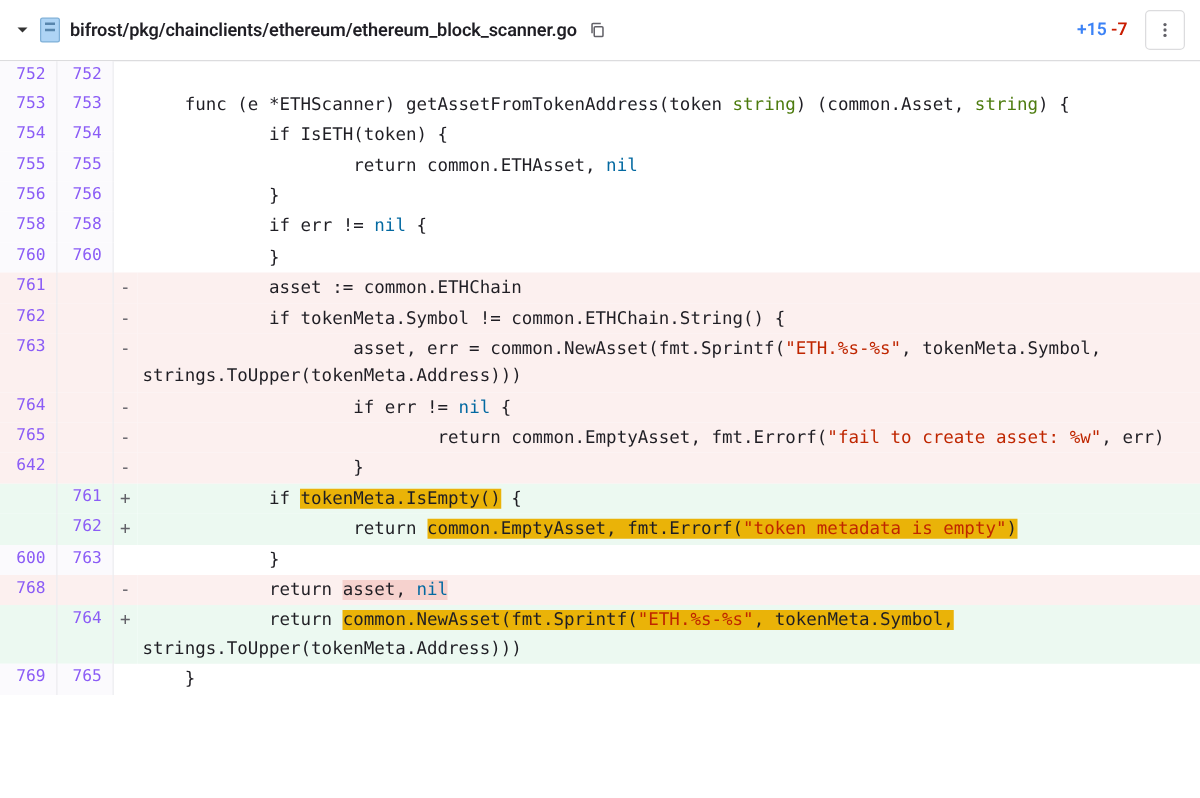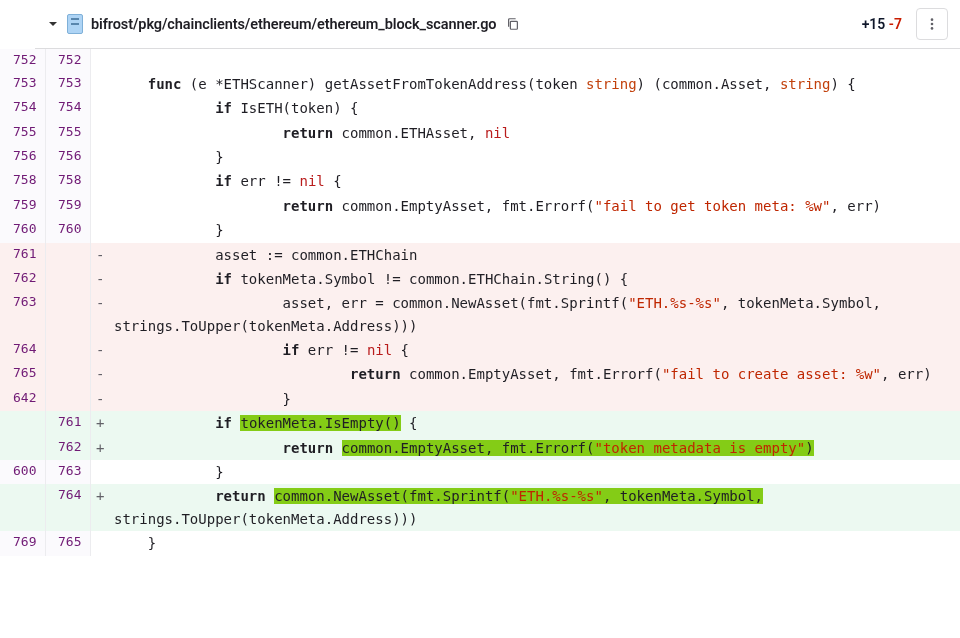--- a/index.html
+++ b/index.html
@@ -8,21 +8,20 @@
     background: #fff;
     font-size: 14px;
     color: #1f1e24;
   }
   .file-header {
     display: flex;
     align-items: center;
     padding: 8px 12px;
     border-bottom: 1px solid #dcdcde;
     gap: 8px;
-    margin-left: 35px;
   }
   .chevron {
     width: 12px; height: 12px;
     display: inline-flex; align-items: center; justify-content: center;
     cursor: pointer;
     font-size: 11px;
     color: #333;
   }
   .file-icon {
     width: 16px; height: 20px;
@@ -46,21 +45,21 @@
     letter-spacing: -0.1px;
   }
   .copy-icon {
     display: inline-flex; align-items: center; justify-content: center;
     width: 18px; height: 18px; cursor: pointer;
     color: #626168;
   }
   .copy-icon svg { width: 14px; height: 14px; }
   .spacer { flex: 1; }
   .diff-stats { font-size: 14px; font-weight: 600; margin-right: 6px; }
-  .added { color: #0f172a; }
+  .added { color: #3b82f6; }
   .removed { color: #c91c00; }
   .menu-btn {
     width: 32px; height: 32px;
     border: 1px solid #dcdcde;
     border-radius: 4px;
     background: #fff;
     display: flex; align-items: center; justify-content: center;
     cursor: pointer;
   }
   .menu-btn svg { width: 14px; height: 14px; color: #626168; }
@@ -70,21 +69,21 @@
     font-size: 14px;
     line-height: 1.6;
     width: 100%;
     border-collapse: collapse;
   }
   .diff-table td { vertical-align: top; }
   .ln {
     width: 45px;
     text-align: right;
     padding: 1px 8px 1px 4px;
-    color: #701a75;
+    color: #8b5cf6;
     user-select: none;
     border-right: 1px solid #ececef;
     background: #fbfafd;
     font-size: 13px;
   }
   .ln.del { background: #fcf0ef; }
   .ln.add { background: #ecf9f1; }
   .sign {
     width: 20px;
     text-align: center;
@@ -93,26 +92,26 @@
     padding: 1px 0;
   }
   .code {
     padding: 1px 10px 1px 4px;
     white-space: pre-wrap;
     word-break: break-word;
   }
   tr.del .sign, tr.del .code { background: #fcf0ef; }
   tr.add .sign, tr.add .code { background: #ecf9f1; }
   tr.del .hl { background: #f6d2ce; }
-  tr.add .hl { background: #84cc16; }
-
-  .kw { font-weight: 700; }
-  .ty { color: #c2410c; }
+  tr.add .hl { background: #eab308; }
+
+  .kw { font-weight: 400; }
+  .ty { color: #4d7c0f; }
   .st { color: #bf2600; }
-  .nl { color: #b91c1c; }
+  .nl { color: #0369a1; }
 </style>
 </head>
 <body>
 
 <div class="file-header">
   <span class="chevron">
     <svg viewBox="0 0 12 12" fill="currentColor">
         <path d="M2 4 L6 8 L10 4 Z"></path>
       </svg>
   </span>
@@ -171,26 +170,20 @@
         <td class="sign"></td>
         <td class="code">            }</td>
       </tr>
       <tr class="ctx">
         <td class="ln">758</td>
         <td class="ln">758</td>
         <td class="sign"></td>
         <td class="code">            <span class="kw">if</span> err != <span class="nl">nil</span> {</td>
       </tr>
       <tr class="ctx">
-        <td class="ln">759</td>
-        <td class="ln">759</td>
-        <td class="sign"></td>
-        <td class="code">                    <span class="kw">return</span> common.EmptyAsset, fmt.Errorf(<span class="st">"fail to get token meta: %w"</span>, err)</td>
-      </tr>
-      <tr class="ctx">
         <td class="ln">760</td>
         <td class="ln">760</td>
         <td class="sign"></td>
         <td class="code">            }</td>
       </tr>
       <tr class="del">
         <td class="ln del">761</td>
         <td class="ln del"></td>
         <td class="sign">-</td>
         <td class="code">            asset := common.ETHChain</td>
@@ -236,20 +229,26 @@
         <td class="ln add">762</td>
         <td class="sign">+</td>
         <td class="code">                    <span class="kw">return</span> <span class="hl">common.EmptyAsset, fmt.Errorf(<span class="st">"token metadata is empty"</span>)</span></td>
       </tr>
       <tr class="ctx">
         <td class="ln">600</td>
         <td class="ln">763</td>
         <td class="sign"></td>
         <td class="code">            }</td>
       </tr>
+      <tr class="del">
+        <td class="ln del">768</td>
+        <td class="ln del"></td>
+        <td class="sign">-</td>
+        <td class="code">            <span class="kw">return</span> <span class="hl">asset, <span class="nl">nil</span></span></td>
+      </tr>
       <tr class="add">
         <td class="ln add"></td>
         <td class="ln add">764</td>
         <td class="sign">+</td>
         <td class="code">            <span class="kw">return</span> <span class="hl">common.NewAsset(fmt.Sprintf(<span class="st">"ETH.%s-%s"</span>, tokenMeta.Symbol,</span> strings.ToUpper(tokenMeta.Address)))</td>
       </tr>
       <tr class="ctx">
         <td class="ln">769</td>
         <td class="ln">765</td>
         <td class="sign"></td>

